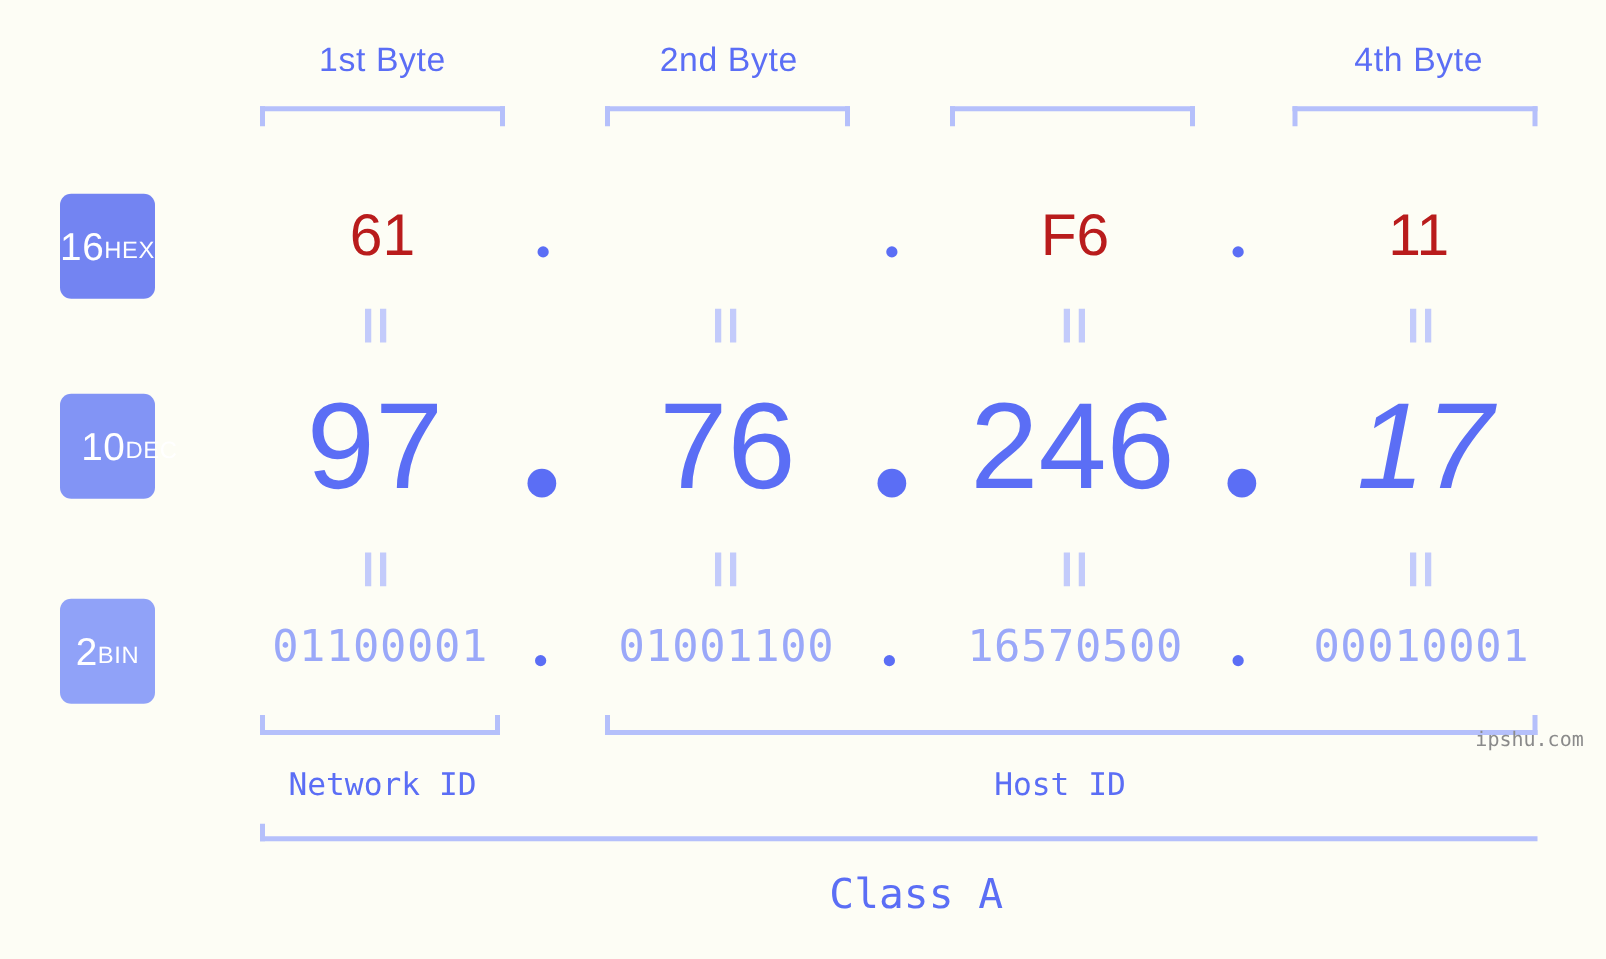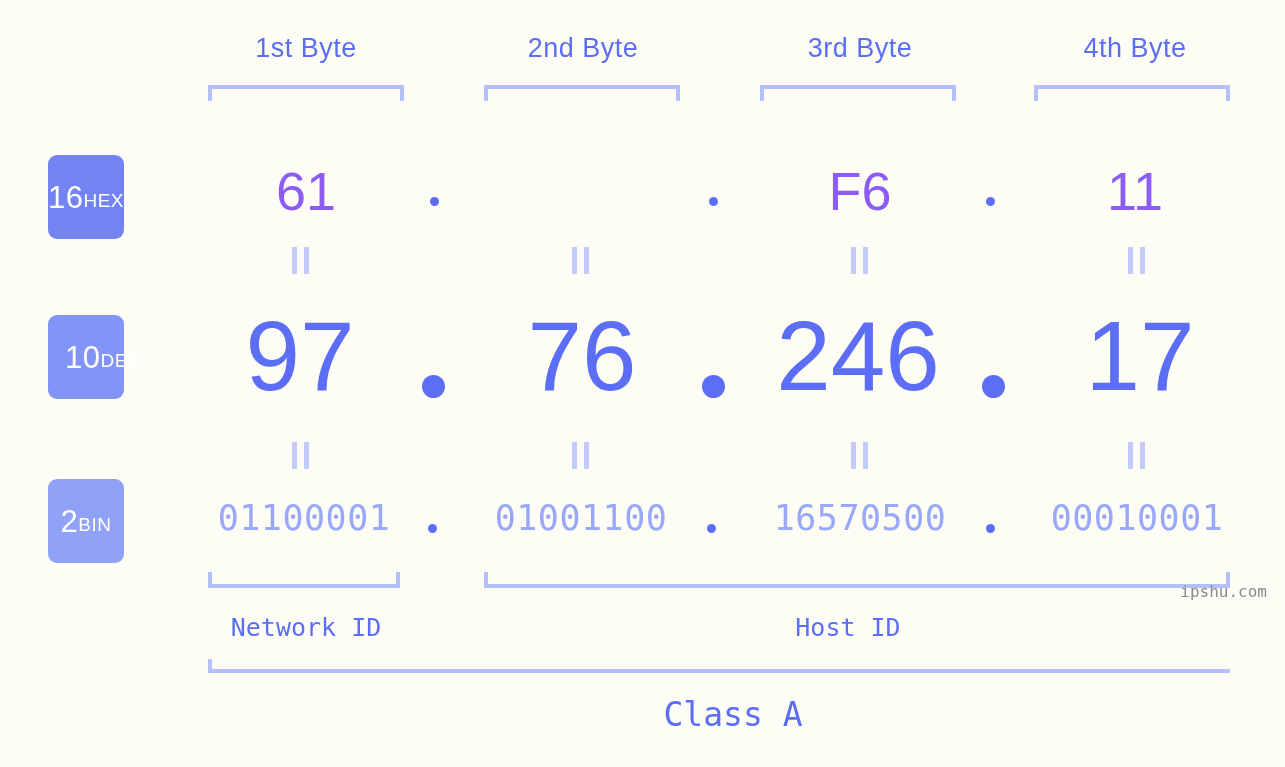--- a/index.html
+++ b/index.html
@@ -70,22 +70,22 @@
   .badge .nam { font-size:19px; font-weight:400; margin-top:6px; letter-spacing:0.5px; }
 
   
   .cell {
     position:absolute;
     text-align:center;
     white-space:nowrap;
   }
 
   .hex-val {
-    font-size:54px;
-    color:#8b5cf6;
+    font-size:47px;
+    color:#b91c1c;
     font-family:"Liberation Sans", sans-serif;
     width:200px;
   }
   .dec-val {
     font-size:98px;
     color:#5b6ef5;
     font-family:"Liberation Sans", sans-serif;
     font-weight:400;
     width:220px;
   }
@@ -146,21 +146,20 @@
     font-family:"DejaVu Sans Mono", monospace;
   }
 </style>
 </head>
 <body>
 
 <div id="stage">
 
   <div class="byte-label" style="left:206px;">1st Byte</div>
   <div class="byte-label" style="left:483px;">2nd Byte</div>
-  <div class="byte-label" style="left:760px;">3rd Byte</div>
   <div class="byte-label" style="left:1035px;">4th Byte</div>
 
   <div class="bracket-top" style="left:208px; width:196px;"></div>
   <div class="bracket-top" style="left:484px; width:196px;"></div>
   <div class="bracket-top" style="left:760px; width:196px;"></div>
   <div class="bracket-top" style="left:1034px; width:196px;"></div>
 
   <div class="badge" style="top:155px; background:#7384f2;">
     <span class="num">16</span>
     <span class="nam">HEX</span>
@@ -195,21 +194,21 @@
       <i></i>
     </div>
   <div class="eq" style="left:1126px; top:247px;">
       <i></i>
       <i></i>
     </div>
 
   <div class="cell dec-val" style="left:190px; top:300px;">97</div>
   <div class="cell dec-val" style="left:472px; top:300px;">76</div>
   <div class="cell dec-val" style="left:748px; top:300px;">246</div>
-  <div class="cell dec-val" style="left:1030px; top:300px;">17</div>
+  <div class="cell dec-val" style="left:1030px; top:300px;font-style:italic;">17</div>
 
   <div class="dot dot-lg" style="left:422px; top:375px;"></div>
   <div class="dot dot-lg" style="left:702px; top:375px;"></div>
   <div class="dot dot-lg" style="left:982px; top:375px;"></div>
 
   <div class="eq" style="left:290px; top:442px;">
       <i></i>
       <i></i>
     </div>
   <div class="eq" style="left:570px; top:442px;">

